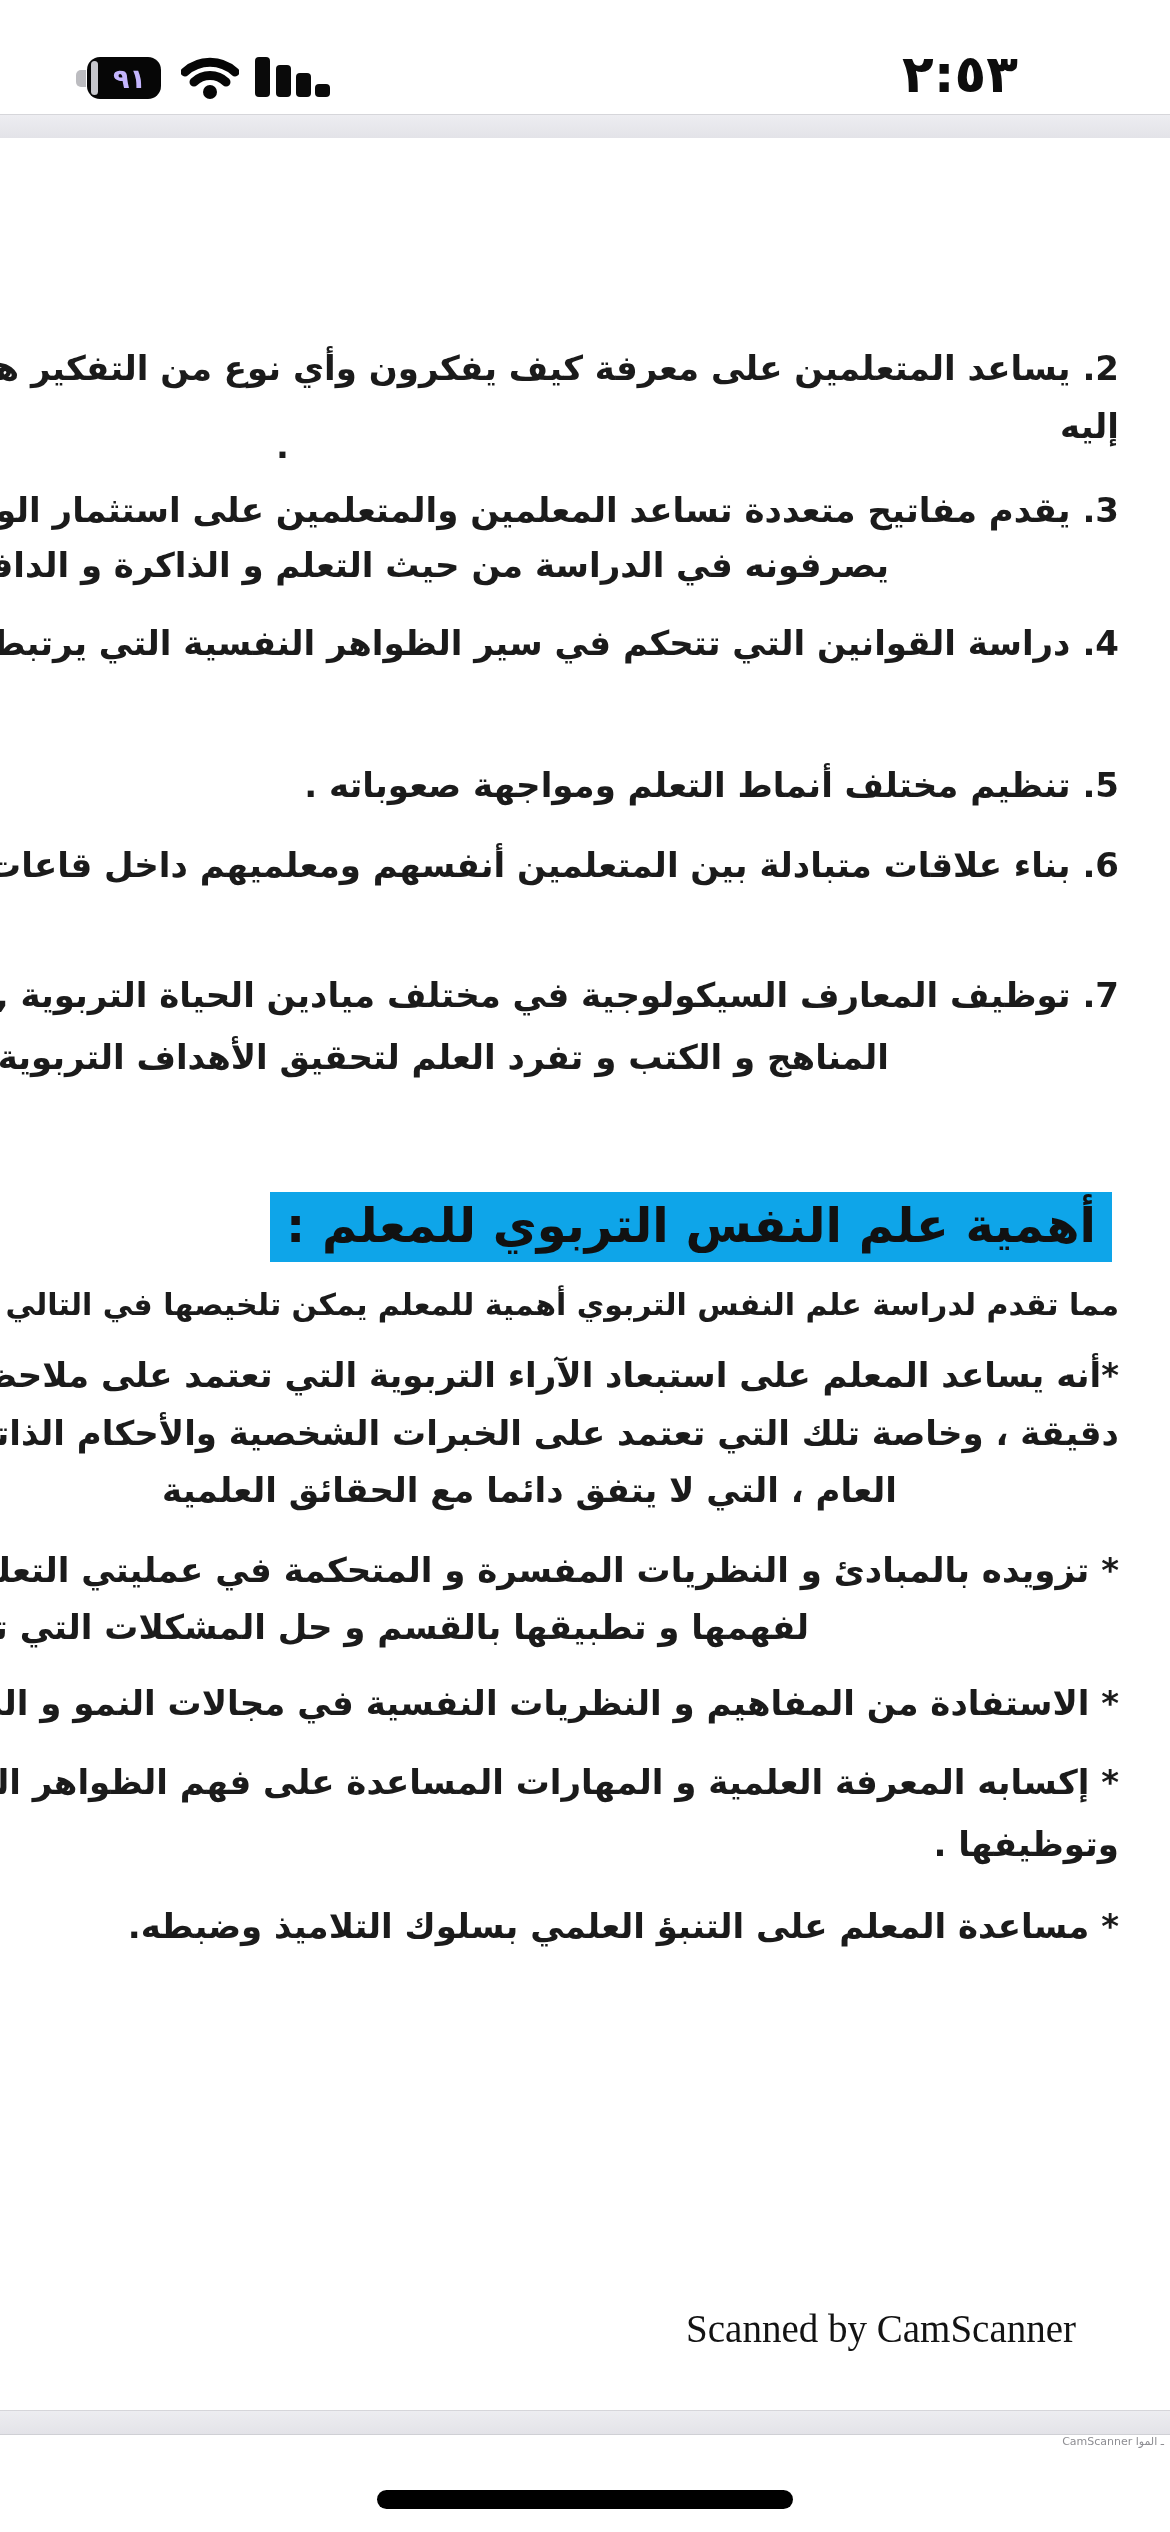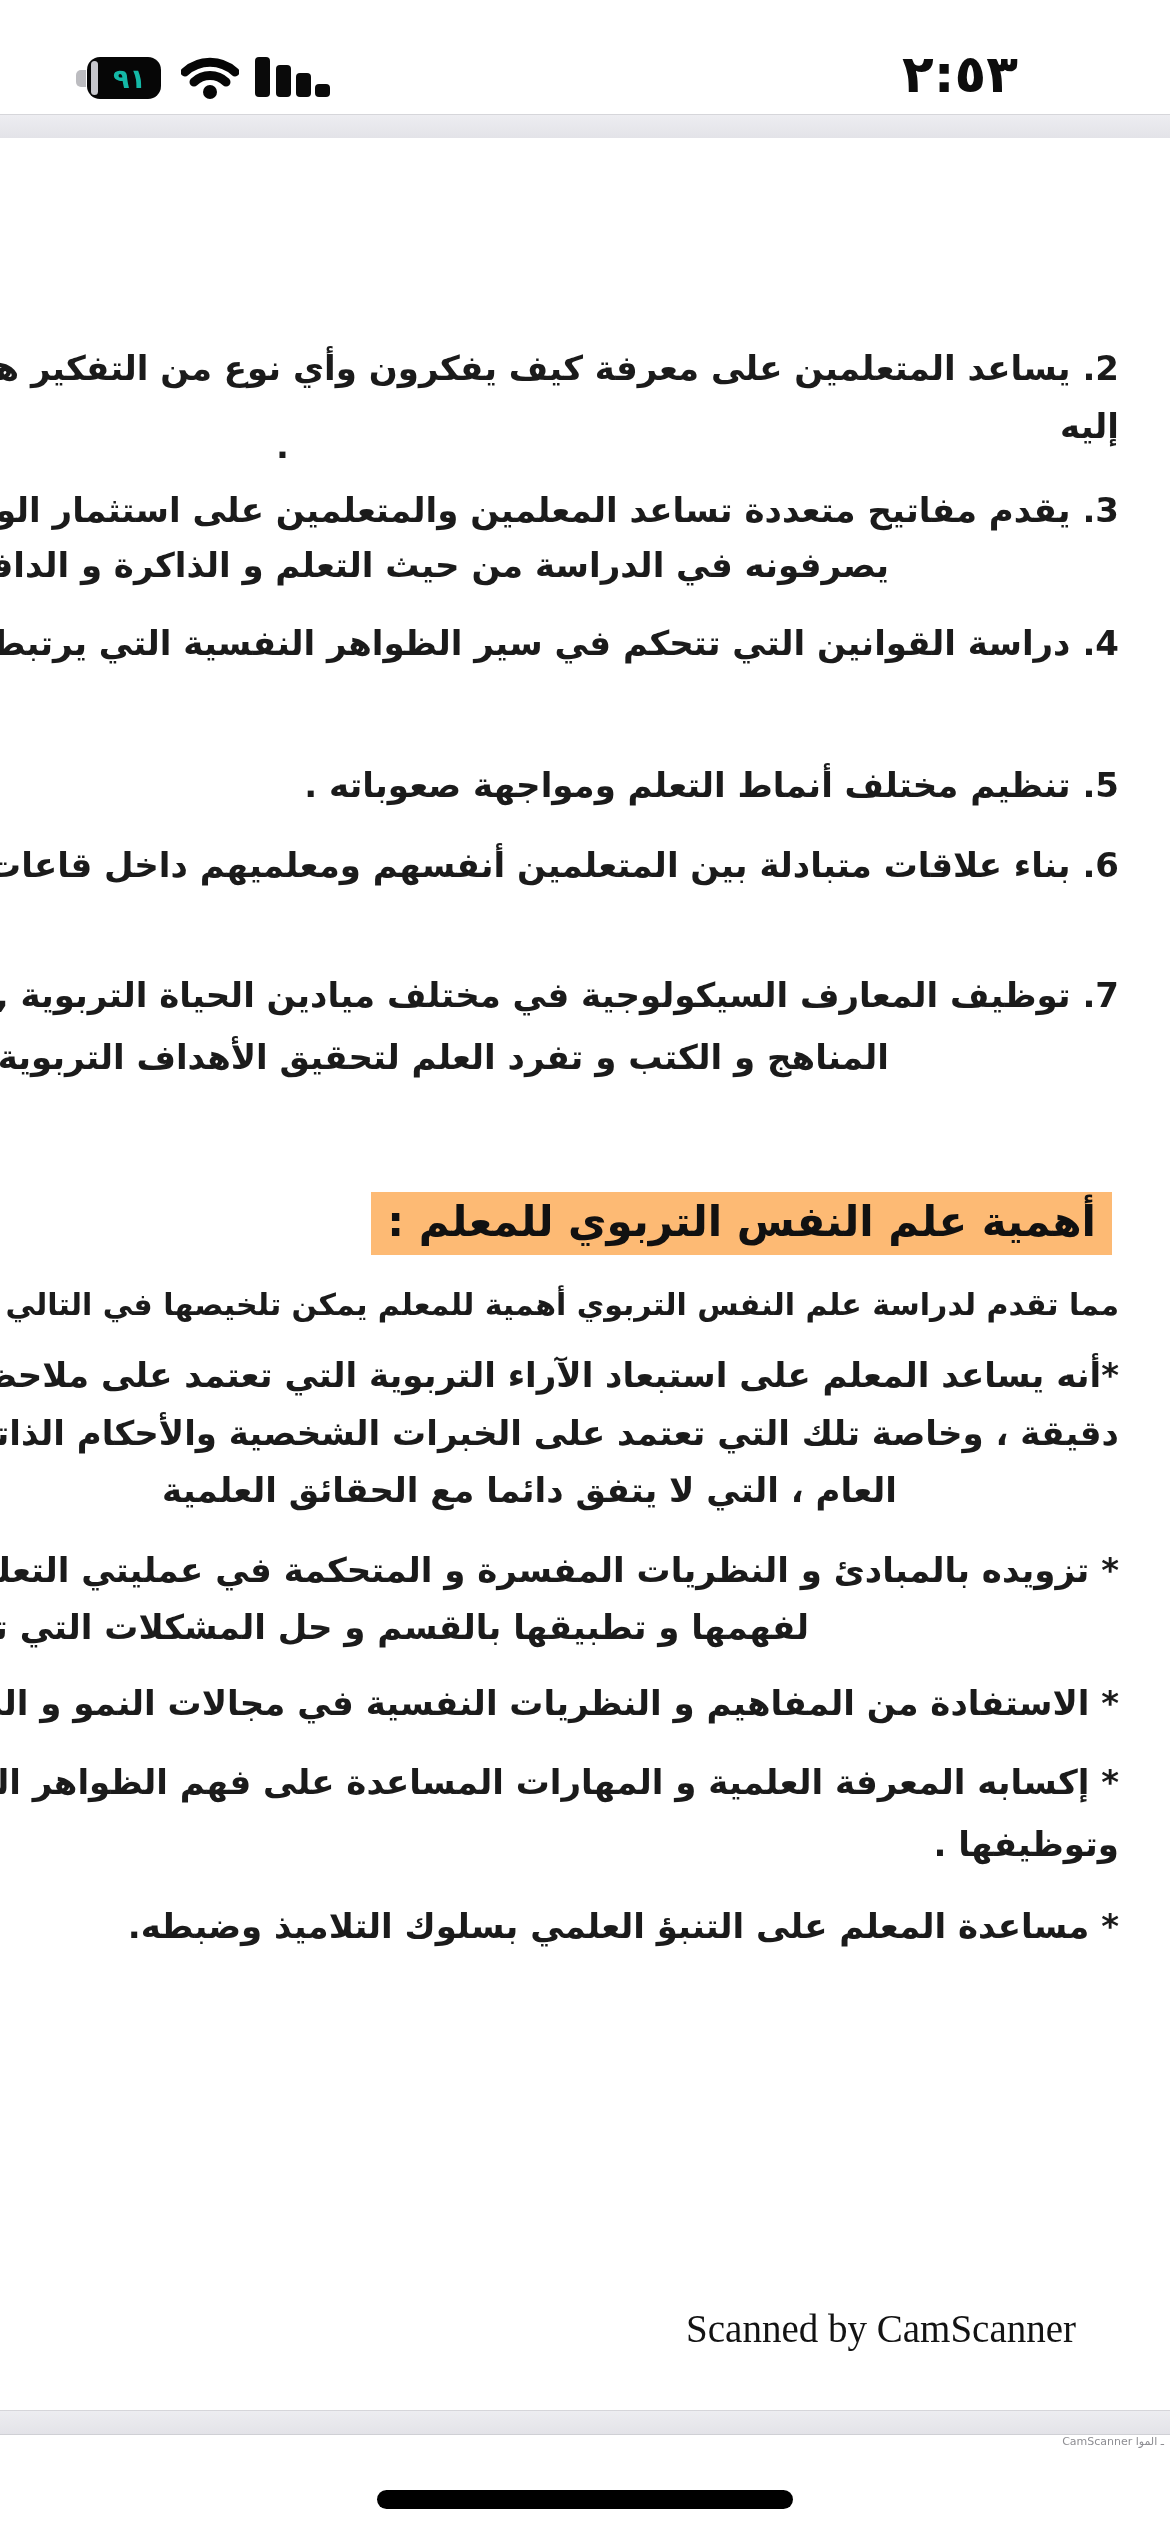--- a/index.html
+++ b/index.html
@@ -5,21 +5,21 @@
   html,body{margin:0;padding:0;}
   body{
     width:1170px;height:2532px;position:relative;background:#ffffff;
     font-family:"DejaVu Sans",sans-serif;overflow:hidden;
   }
   
   .statusbar{position:absolute;top:0;left:0;width:1170px;height:114px;background:#ffffff;}
   .battery{position:absolute;left:87px;top:57px;width:74px;height:42px;background:#060606;border-radius:13px;}
   .battery-empty{position:absolute;left:4px;top:4px;bottom:4px;width:7px;background:#c7c7cc;border-radius:4px;}
   .battery-num{position:absolute;left:11px;right:0;top:0;bottom:0;display:flex;align-items:center;justify-content:center;
-    color:#14b8a6;font-size:27px;font-weight:bold;direction:rtl;}
+    color:#c4b5fd;font-size:27px;font-weight:bold;direction:rtl;}
   .battery-cap{position:absolute;left:76px;top:70px;width:10px;height:17px;background:#bcbcc0;border-radius:0 5px 5px 0;transform:scaleX(-1);}
   .wifi{position:absolute;left:181px;top:57px;}
   .cellbars{position:absolute;left:255px;top:56px;width:80px;height:41px;}
   .cellbars div{position:absolute;bottom:0;background:#0a0a0a;border-radius:4px;width:15px;}
   .cb1{left:0;height:40px;}.cb2{left:21px;height:32px;}.cb3{left:41px;height:24px;}.cb4{left:60px;height:13px;}
   .time{position:absolute;top:44px;right:152px;font-size:52px;font-weight:bold;color:#0d0d0d;direction:rtl;letter-spacing:1px;text-align:center;}
   
   .scan-mark{position:absolute;right:94px;font-family:"Liberation Serif",serif;font-weight:400;
     font-size:39px;color:#131313;white-space:nowrap;}
   .scan-mark.top{top:10px;}
@@ -36,22 +36,22 @@
   
   .page{position:absolute;left:0;top:138px;width:1170px;height:2272px;background:#ffffff;}
   .ln{position:absolute;left:50px;right:51px;direction:rtl;text-align:right;
     font-weight:bold;font-size:34px;color:#1b1b1b;white-space:nowrap;line-height:1.2;}
   .ln.intro{font-size:30px;}
   .ri110{padding-right:110px;text-align:center;}
   .ri230{padding-right:230px;}
   .ri310{padding-right:310px;}
   .ri340{padding-right:340px;}
   .pl{text-align:left;padding-left:226px;}
-  .hl{position:absolute;right:58px;top:1192px;direction:rtl;font-weight:bold;font-size:42px;color:#111111;
-    background:#fdba74;padding:5px 16px 9px 16px;white-space:nowrap;}
+  .hl{position:absolute;right:58px;top:1192px;direction:rtl;font-weight:bold;font-size:48px;color:#111111;
+    background:#0ea5e9;padding:5px 16px 9px 16px;white-space:nowrap;}
   
   .home-indicator{position:absolute;left:377px;top:2490px;width:416px;height:19px;background:#000000;border-radius:10px;}
 </style>
 </head>
 <body>
 
 <div class="scan-mark top">Scanned by CamScanner</div>
 <div class="wm top">CamScanner ـ الموا</div>
 
 <div class="statusbar">

